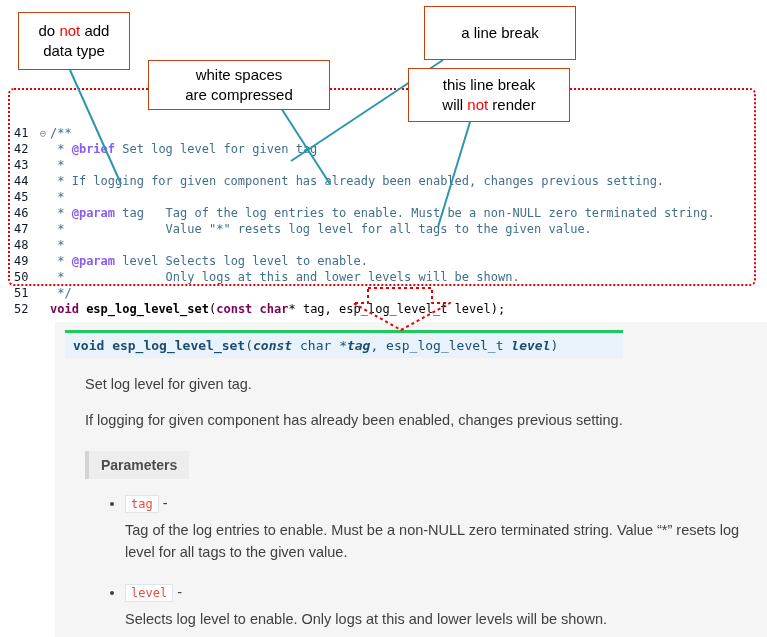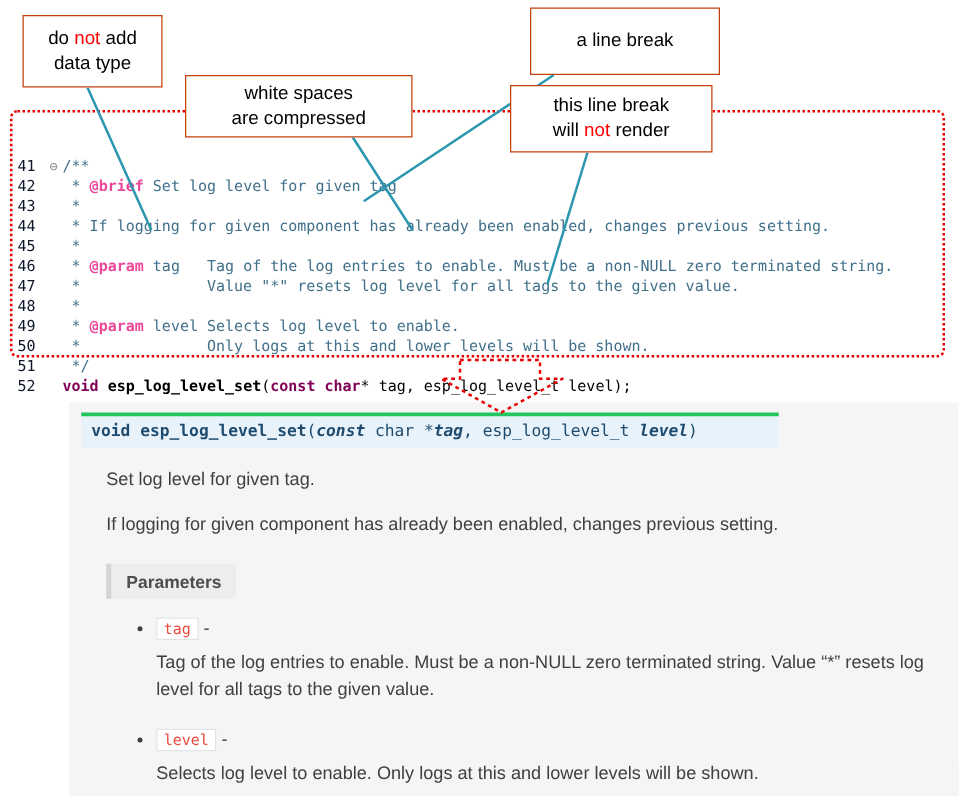--- a/index.html
+++ b/index.html
@@ -19,21 +19,21 @@
 
   
   .codebox{position:absolute;left:8px;top:88px;width:748px;height:198px;box-sizing:border-box;
            border:2px dotted #e80000;border-radius:6px;background:#fff;z-index:1;
            padding:3px 0 0 4px;font-family:"DejaVu Sans Mono",monospace;
            font-size:12px;line-height:16px;white-space:pre;}
   .code-line{display:block;height:16px;}
   .lineno{display:inline-block;width:22px;text-align:left;color:#0f172a;}
   .foldcol{display:inline-block;width:14px;color:#8a8a8a;font-size:11px;text-align:center;}
   .c{color:#41708a;}
-  .ct{color:#ec4899;font-weight:bold;}
+  .ct{color:#8b5cf6;font-weight:bold;}
   .kw{color:#7f0055;font-weight:bold;}
   .fn{color:#000;font-weight:bold;}
   .pl{color:#000;}
 
   
   .overlay{position:absolute;left:0;top:0;z-index:2;pointer-events:none;}
   .overlay line{stroke:#2b96ae;stroke-width:2;}
   .overlay polygon{fill:none;stroke:#e80000;stroke-width:2;stroke-dasharray:3 3;stroke-linejoin:round;}
 
   

